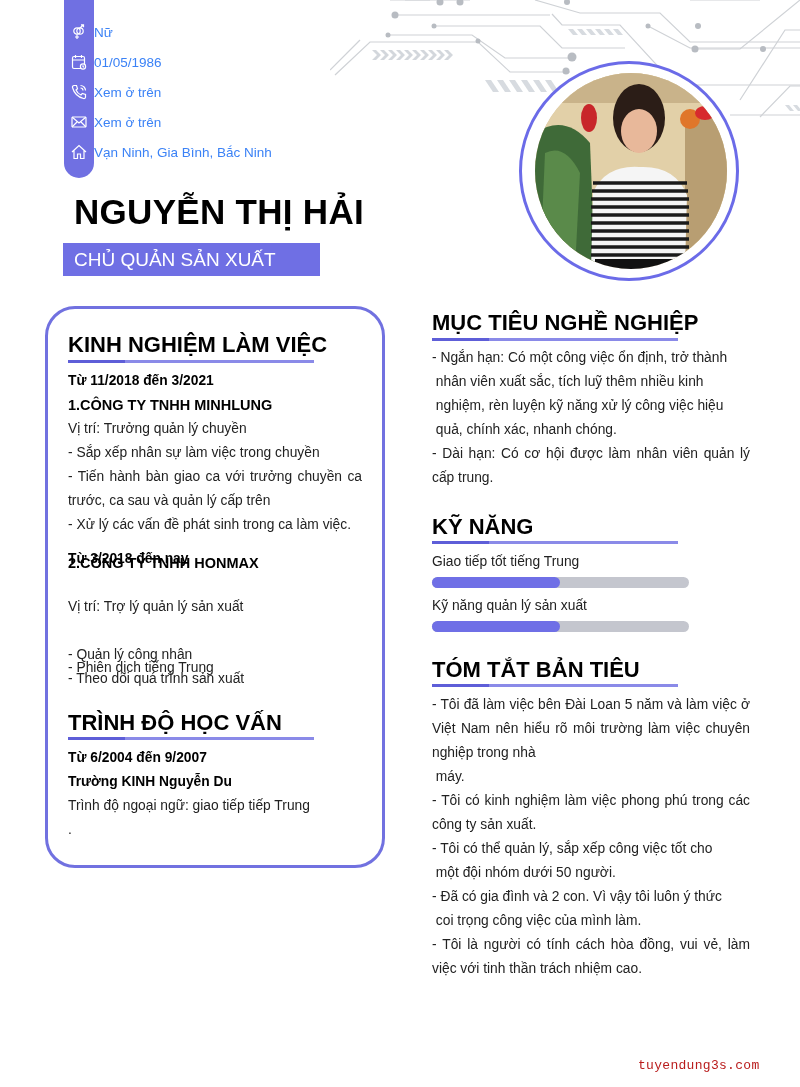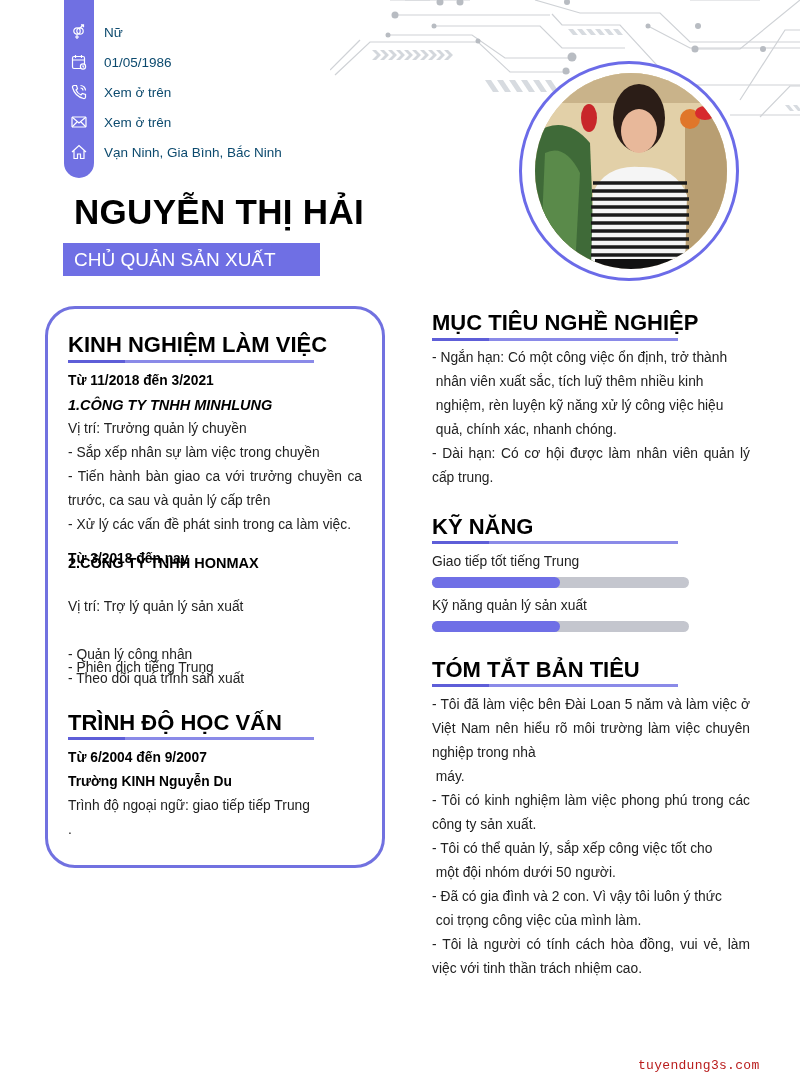--- a/index.html
+++ b/index.html
@@ -5,21 +5,21 @@
   * { box-sizing: border-box; margin: 0; padding: 0; }
   html, body { width: 800px; height: 1087px; background: #ffffff; overflow: hidden; }
   body { position: relative; font-family: "Liberation Sans", "DejaVu Sans", sans-serif; color: #222; }
 
   .circuit { position: absolute; left: 330px; top: 0; width: 470px; height: 330px; }
 
   .contact-bar { position: absolute; left: 64px; top: 0; width: 30px; height: 178px; background: #7070e2; border-radius: 0 0 15px 15px; }
   .contact-row { position: absolute; left: 64px; height: 30px; display: flex; align-items: center; }
   .contact-row .ic { width: 30px; height: 30px; display: flex; align-items: center; justify-content: center; }
   .contact-row .ic svg { width: 16px; height: 16px; }
-  .contact-row .txt { margin-left: 10px; font-size: 13.5px; color: #0c4a6e; }
+  .contact-row .txt { font-size: 13.5px; color: #3b82f6; }
 
   .name { position: absolute; left: 74px; top: 192px; font-size: 35px; font-weight: bold; color: #000; letter-spacing: 0.3px; }
   .title-box { position: absolute; left: 63px; top: 243px; width: 257px; height: 33px; background: #6f6fe4; color: #fff; font-size: 19px; padding-left: 11px; line-height: 33px; }
 
   .photo-ring { position: absolute; left: 519px; top: 61px; width: 220px; height: 220px; border: 3px solid #6b6be8; border-radius: 50%; background: #fff; }
   .photo { position: absolute; left: 535px; top: 73px; width: 192px; height: 196px; border-radius: 50%; overflow: hidden; background: #d9c6a2; }
 
   .left-card { position: absolute; left: 45px; top: 306px; width: 340px; height: 562px; border: 3px solid #7171e0; border-radius: 30px; }
 
   .sec-title { position: absolute; font-size: 22px; font-weight: bold; color: #000; }
@@ -185,21 +185,21 @@
 </div>
 
 <div class="left-card"></div>
 
 <div class="sec-title" style="left:68px;top:332px;">KINH NGHIỆM LÀM VIỆC</div>
 <div class="sec-line" style="left:68px;top:360px;width:246px;">
     <div class="accent"></div>
   </div>
 
 <div class="line bold" style="left:68px;top:373px;">Từ 11/2018 đến 3/2021</div>
-<div class="line bold" style="left:68px;top:397px;font-size:14.5px;font-style:italic;">1.CÔNG TY TNHH MINHLUNG</div>
+<div class="line bold" style="left:68px;top:397px;font-size:14.5px;">1.CÔNG TY TNHH MINHLUNG</div>
 <div class="line" style="left:68px;top:421px;">Vị trí: Trưởng quản lý chuyền</div>
 <div class="line" style="left:68px;top:445px;">- Sắp xếp nhân sự làm việc trong chuyền</div>
 <div class="line justify" style="left:68px;top:469px;width:294px;">- Tiến hành bàn giao ca với trưởng chuyền ca</div>
 <div class="line" style="left:68px;top:493px;">trước, ca sau và quản lý cấp trên</div>
 <div class="line" style="left:68px;top:517px;">- Xử lý các vấn đề phát sinh trong ca làm việc.</div>
 
 <div class="line bold" style="left:68px;top:551px;">Từ 3/2018 đến nay</div>
 <div class="line bold" style="left:68px;top:555px;font-size:14.5px;">2.CÔNG TY TNHH HONMAX</div>
 <div class="line" style="left:68px;top:599px;">Vị trí: Trợ lý quản lý sản xuất</div>
 <div class="line" style="left:68px;top:660px;">- Phiên dịch tiếng Trung</div>

